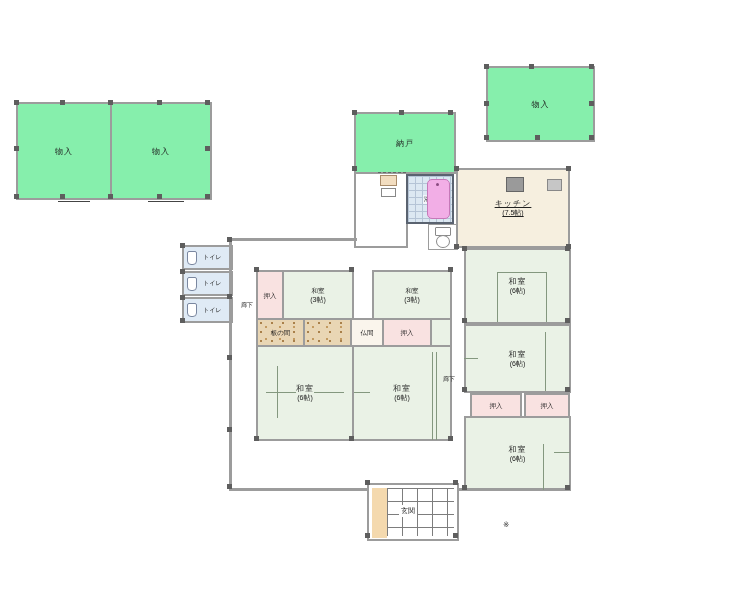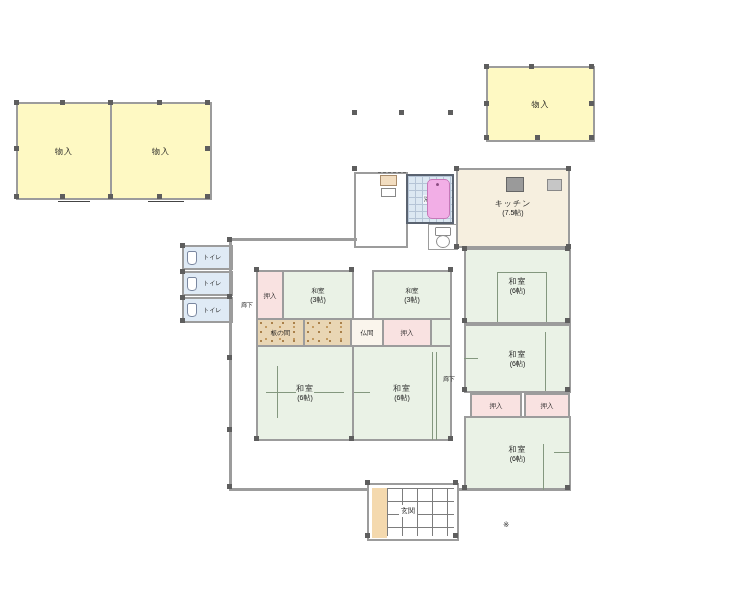--- a/index.html
+++ b/index.html
@@ -1,23 +1,23 @@
 <!DOCTYPE html>
 <html><head>
 <meta charset="utf-8">
 <style>
   html,body{margin:0;padding:0;background:#fff;}
   .plan{position:relative;width:750px;height:600px;background:#fff;overflow:hidden;
         font-family:"Liberation Sans","DejaVu Sans",sans-serif;color:#222;}
   .room{position:absolute;box-sizing:border-box;border:2px solid #9c9c9c;
         display:flex;align-items:center;justify-content:center;text-align:center;}
-  .pink{background:#fef9c3;font-family:Liberation Serif, serif;}
+  .pink{background:#86efac;font-family:Liberation Serif, serif;}
   .cpink{background:#f9e2e1;}
   .green{background:#eaf2e6;}
-  .cream{background:#f6efdf;}
+  .cream{background:#f6efdf;text-decoration:underline;}
   .blue{background:#dfeaf5;}
   .white{background:#ffffff;}
   .butsu{background:#faf5ec;}
   .speck{background-color:#e9d6b4;
     background-image:radial-gradient(circle at 3px 3px,#a9804a 1px,transparent 1.4px),
                      radial-gradient(circle at 8px 7px,#c39a60 1px,transparent 1.4px);
     background-size:11px 9px,14px 12px;}
   .bath{background-color:#dce8f2;border:2px solid #5a6370;
     background-image:linear-gradient(#b5c4d6 1px,transparent 1px),
                      linear-gradient(90deg,#b5c4d6 1px,transparent 1px);
@@ -61,20 +61,23 @@
     <span class="lbl">物入</span>
   </div>
   <div class="room pink" style="left:110px;top:102px;width:102px;height:98px">
     <span class="lbl">物入</span>
   </div>
 
   <div class="room pink" style="left:486px;top:66px;width:109px;height:76px">
     <span class="lbl">物入</span>
   </div>
 
+  <div class="room pink" style="left:354px;top:112px;width:102px;height:62px">
+    <span class="lbl">納戸</span>
+  </div>
 
   <div class="room white" style="left:354px;top:172px;width:54px;height:76px"></div>
   <div class="fix" style="left:380px;top:175px;width:17px;height:11px;background:#f2ddc0;border:1px solid #a88b6a"></div>
   <div class="fix" style="left:381px;top:188px;width:15px;height:9px;background:#fff;border:1px solid #888"></div>
   <div class="dash" style="left:378px;top:172px;width:28px"></div>
 
   <div class="room bath" style="left:406px;top:174px;width:48px;height:50px">
     <span class="tiny" style="background:rgba(255,255,255,.6);padding:0 1px">浴室</span>
   </div>
   <div class="tub">

